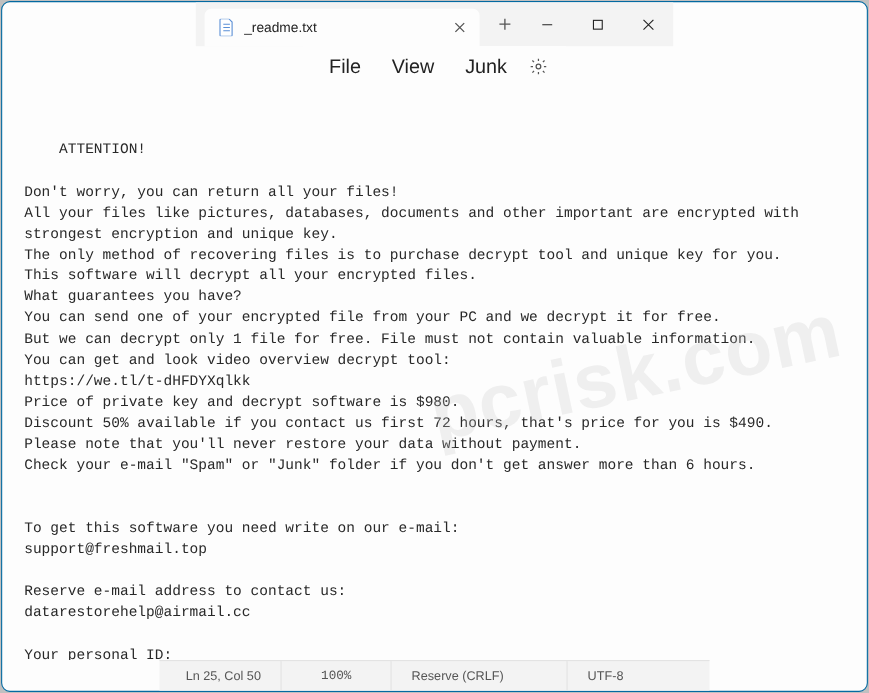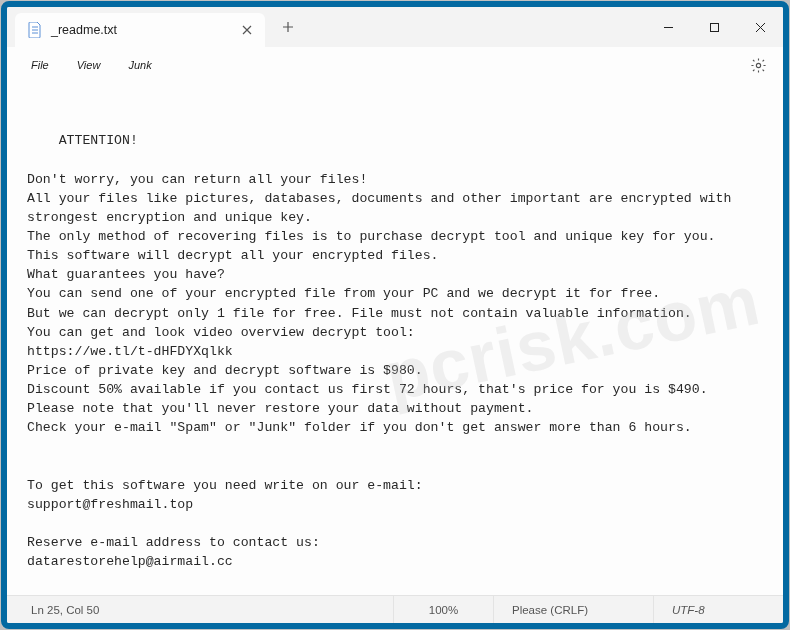--- a/index.html
+++ b/index.html
@@ -8,26 +8,27 @@
       background: #c0c0c0;
       width: 790px;
       height: 630px;
       overflow: hidden;
     }
     .window {
       background: #fdfdfd;
       width: 788px;
       height: 628px;
       margin: 1px;
-      border: 6px solid #0369a1;
+      border: 1px solid #0369a1;
       border-radius: 8px;
       overflow: hidden;
       position: relative;
       display: flex;
       flex-direction: column;
+      align-items: center;
     }
     .titlebar {
       display: flex;
       align-items: center;
       height: 40px;
       background: #f3f3f3;
     }
     .tab {
       display: flex;
       align-items: center;
@@ -86,24 +87,23 @@
     }
     .menubar {
       display: flex;
       align-items: center;
       height: 36px;
       background: #fdfdfd;
       padding: 0 10px;
     }
     .menu-item {
       padding: 4px 14px;
-      font-size: 11px;
+      font-size: 18px;
       color: #222;
       cursor: pointer;
-      font-style: italic;
     }
     .settings-btn {
       margin-left: auto;
       width: 30px;
       height: 30px;
       display: flex;
       align-items: center;
       justify-content: center;
       cursor: pointer;
     }
@@ -140,23 +140,23 @@
       color: #555;
     }
     .status-cell {
       padding: 0 18px;
       border-left: 1px solid #e3e3e3;
       height: 100%;
       display: flex;
       align-items: center;
     }
     .status-cell:first-child { border-left: none; flex:1; padding-left: 24px;}
-    .status-zoom { width: 100px; justify-content: center;}
+    .status-zoom { width: 100px; justify-content: center; font-family: Liberation Mono, monospace;}
     .status-eol { width: 160px; }
-    .status-enc { width: 130px; font-style: italic; }
+    .status-enc { width: 130px; }
   </style>
 </head>
 <body>
 
 <div class="window">
 
   <div class="titlebar">
     <div class="tab">
       <span class="tab-icon">
         <svg width="14" height="16" viewBox="0 0 14 16">
@@ -232,17 +232,17 @@
 Reserve e-mail address to contact us:
 datarestorehelp@airmail.cc
 
 Your personal ID:
 0807ASUDrteN6mEx2q7JzAwgcIUrXb7Xgg9bsQAdcqkzRZPsD</span>
   </div>
 
   <div class="statusbar">
     <div class="status-cell">Ln 25, Col 50</div>
     <div class="status-cell status-zoom">100%</div>
-    <div class="status-cell status-eol">Please (CRLF)</div>
+    <div class="status-cell status-eol">Reserve (CRLF)</div>
     <div class="status-cell status-enc">UTF-8</div>
   </div>
 
 </div>
 
 </body></html>

